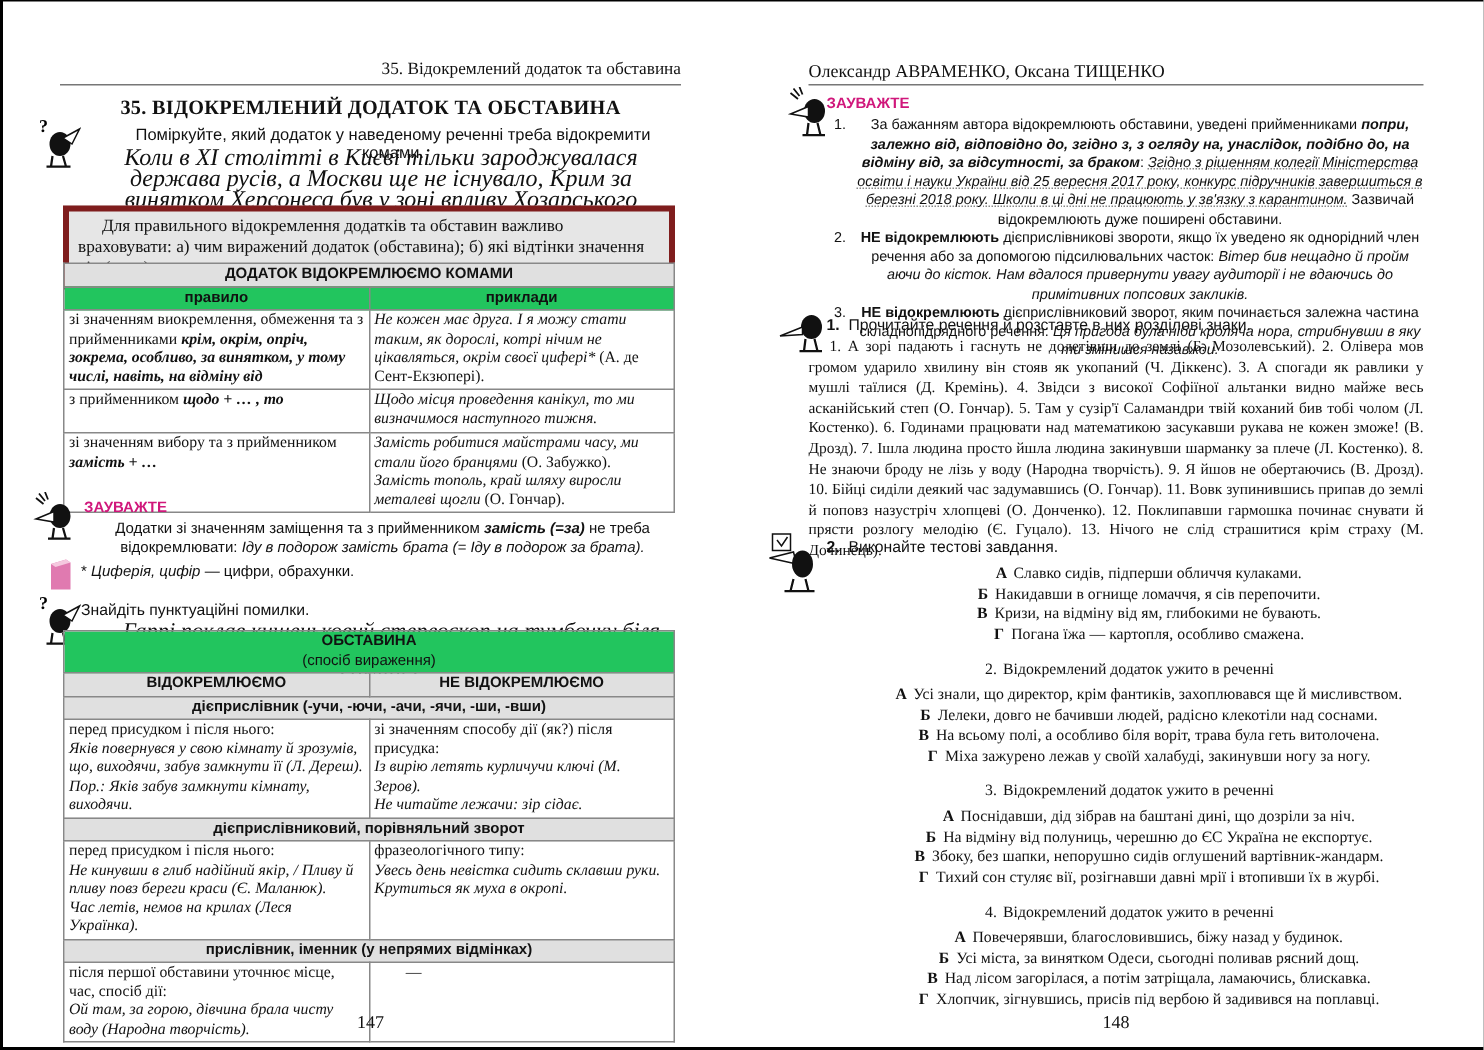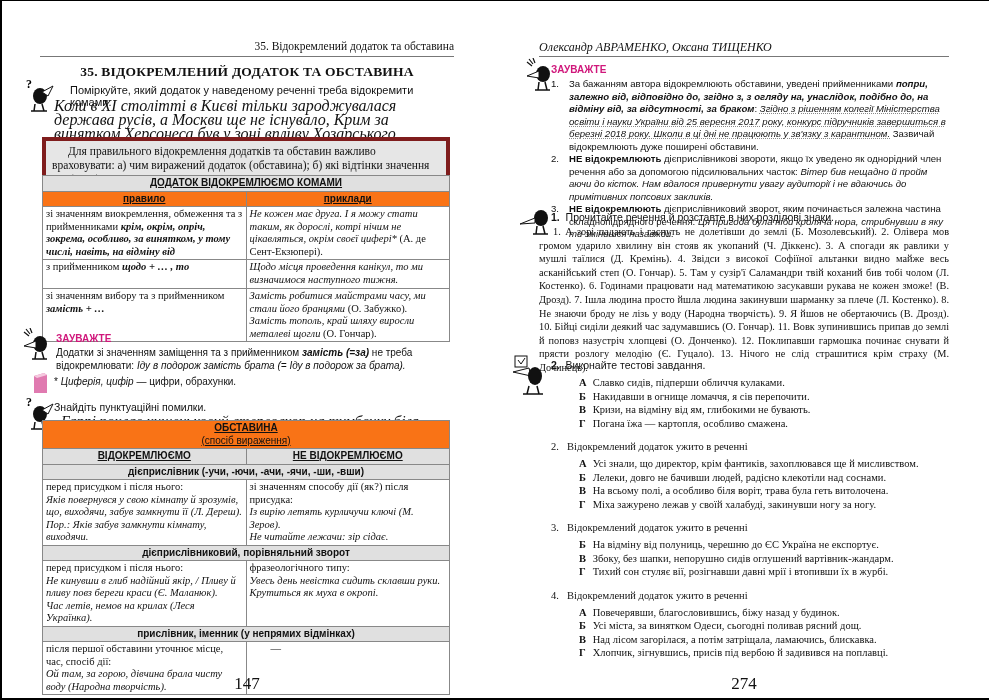--- a/index.html
+++ b/index.html
@@ -4,37 +4,37 @@
 <style>
   html,body{margin:0;padding:0;background:#fff;}
   body{width:989px;height:700px;position:relative;overflow:hidden;font-family:"Liberation Serif",serif;color:#111;}
   .frame{position:absolute;left:0;top:0;width:987px;height:697px;border-left:2px solid #000;border-top:1px solid #000;border-right:2px solid #000;border-bottom:2px solid #000;box-sizing:content-box;}
   .page{position:absolute;top:0;height:700px;margin-top:20px;}
   #left{left:40px;width:414px;}
   #right{left:539px;width:430px;}
   .sans{font-family:"Liberation Sans",sans-serif;}
   .running{position:absolute;top:20px;font-size:11.5px;}
   #left .running{right:0;text-align:right;}
-  #right .running{left:0;font-style:italic;}
+  #right .running{left:0;}
   .rule{position:absolute;top:36px;height:1px;background:#777;}
   #left .rule{left:0;width:414px;}
   #right .rule{left:0;width:410px;}
   .title{position:absolute;top:44px;left:0;width:414px;text-align:center;font-weight:bold;font-size:13.5px;letter-spacing:0.2px;}
-  .abs{position:absolute;}
+  .abs{position:absolute;text-align:center;}
   .it{font-style:italic;}
   .b{font-weight:bold;}
   .ud{text-decoration:underline dotted #888;}
   .note-box{position:absolute;left:2px;top:117px;width:408px;background:#e6e6e6;border:4px solid #7f1d1d;padding:3px 6px;box-sizing:border-box;font-size:11.5px;line-height:14px;}
   table{border-collapse:collapse;position:absolute;font-size:10.5px;line-height:12.5px;}
   td,th{border:1px solid #888;padding:1px 3px;vertical-align:top;}
-  th{background:#e0e0e0;font-family:"Liberation Sans",sans-serif;font-size:10px;font-weight:bold;text-align:center;text-decoration:underline;}
-  .thlight{background:#f97316;}
+  th{background:#e0e0e0;font-family:"Liberation Sans",sans-serif;font-size:10px;font-weight:bold;text-align:center;}
+  .thlight{background:#22c55e;}
   .sec{background:#e0e0e0;font-family:"Liberation Sans",sans-serif;font-size:10px;text-align:center;font-weight:bold;}
   .magenta{color:#d0177b;}
-  .pnum{position:absolute;top:654px;width:100%;text-align:center;font-size:17px;}
+  .pnum{position:absolute;top:654px;width:100%;text-align:center;font-size:12px;}
   .icon{position:absolute;}
   .tests .q{font-size:10.5px;line-height:14px;}
   .opt{font-size:10.5px;line-height:13.5px;padding-left:28px;}
   .opt b{display:inline-block;width:11px;}
 </style>
 </head>
 <body>
 
 <div class="frame"></div>
 
@@ -194,28 +194,29 @@
       <div class="q"><span style="display:inline-block;width:16px">2.</span><span>Відокремлений додаток ужито в реченні</span></div>
       <div style="height:3px"></div>
       <div class="opt"><b>А</b> <span>Усі знали, що директор, крім фантиків, захоплювався ще й мисливством.</span></div>
       <div class="opt"><b>Б</b> <span>Лелеки, довго не бачивши людей, радісно клекотіли над соснами.</span></div>
       <div class="opt"><b>В</b> <span>На всьому полі, а особливо біля воріт, трава була геть витолочена.</span></div>
       <div class="opt"><b>Г</b> <span>Міха зажурено лежав у своїй халабуді, закинувши ногу за ногу.</span></div>
     </div>
     <div style="margin-bottom:10px">
       <div class="q"><span style="display:inline-block;width:16px">3.</span><span>Відокремлений додаток ужито в реченні</span></div>
       <div style="height:3px"></div>
+      <div class="opt"><b>А</b> <span>Поснідавши, дід зібрав на баштані дині, що дозріли за ніч.</span></div>
       <div class="opt"><b>Б</b> <span>На відміну від полуниць, черешню до ЄС Україна не експортує.</span></div>
       <div class="opt"><b>В</b> <span>Збоку, без шапки, непорушно сидів оглушений вартівник-жандарм.</span></div>
       <div class="opt"><b>Г</b> <span>Тихий сон стуляє вії, розігнавши давні мрії і втопивши їх в журбі.</span></div>
     </div>
     <div>
       <div class="q"><span style="display:inline-block;width:16px">4.</span><span>Відокремлений додаток ужито в реченні</span></div>
       <div style="height:3px"></div>
       <div class="opt"><b>А</b> <span>Повечерявши, благословившись, біжу назад у будинок.</span></div>
       <div class="opt"><b>Б</b> <span>Усі міста, за винятком Одеси, сьогодні поливав рясний дощ.</span></div>
       <div class="opt"><b>В</b> <span>Над лісом загорілася, а потім затріщала, ламаючись, блискавка.</span></div>
       <div class="opt"><b>Г</b> <span>Хлопчик, зігнувшись, присів під вербою й задивився на поплавці.</span></div>
     </div>
   </div>
 
-  <div class="pnum" style="left:-10px">274</div>
+  <div class="pnum" style="left:-10px">148</div>
 </div>
 
 </body></html>

